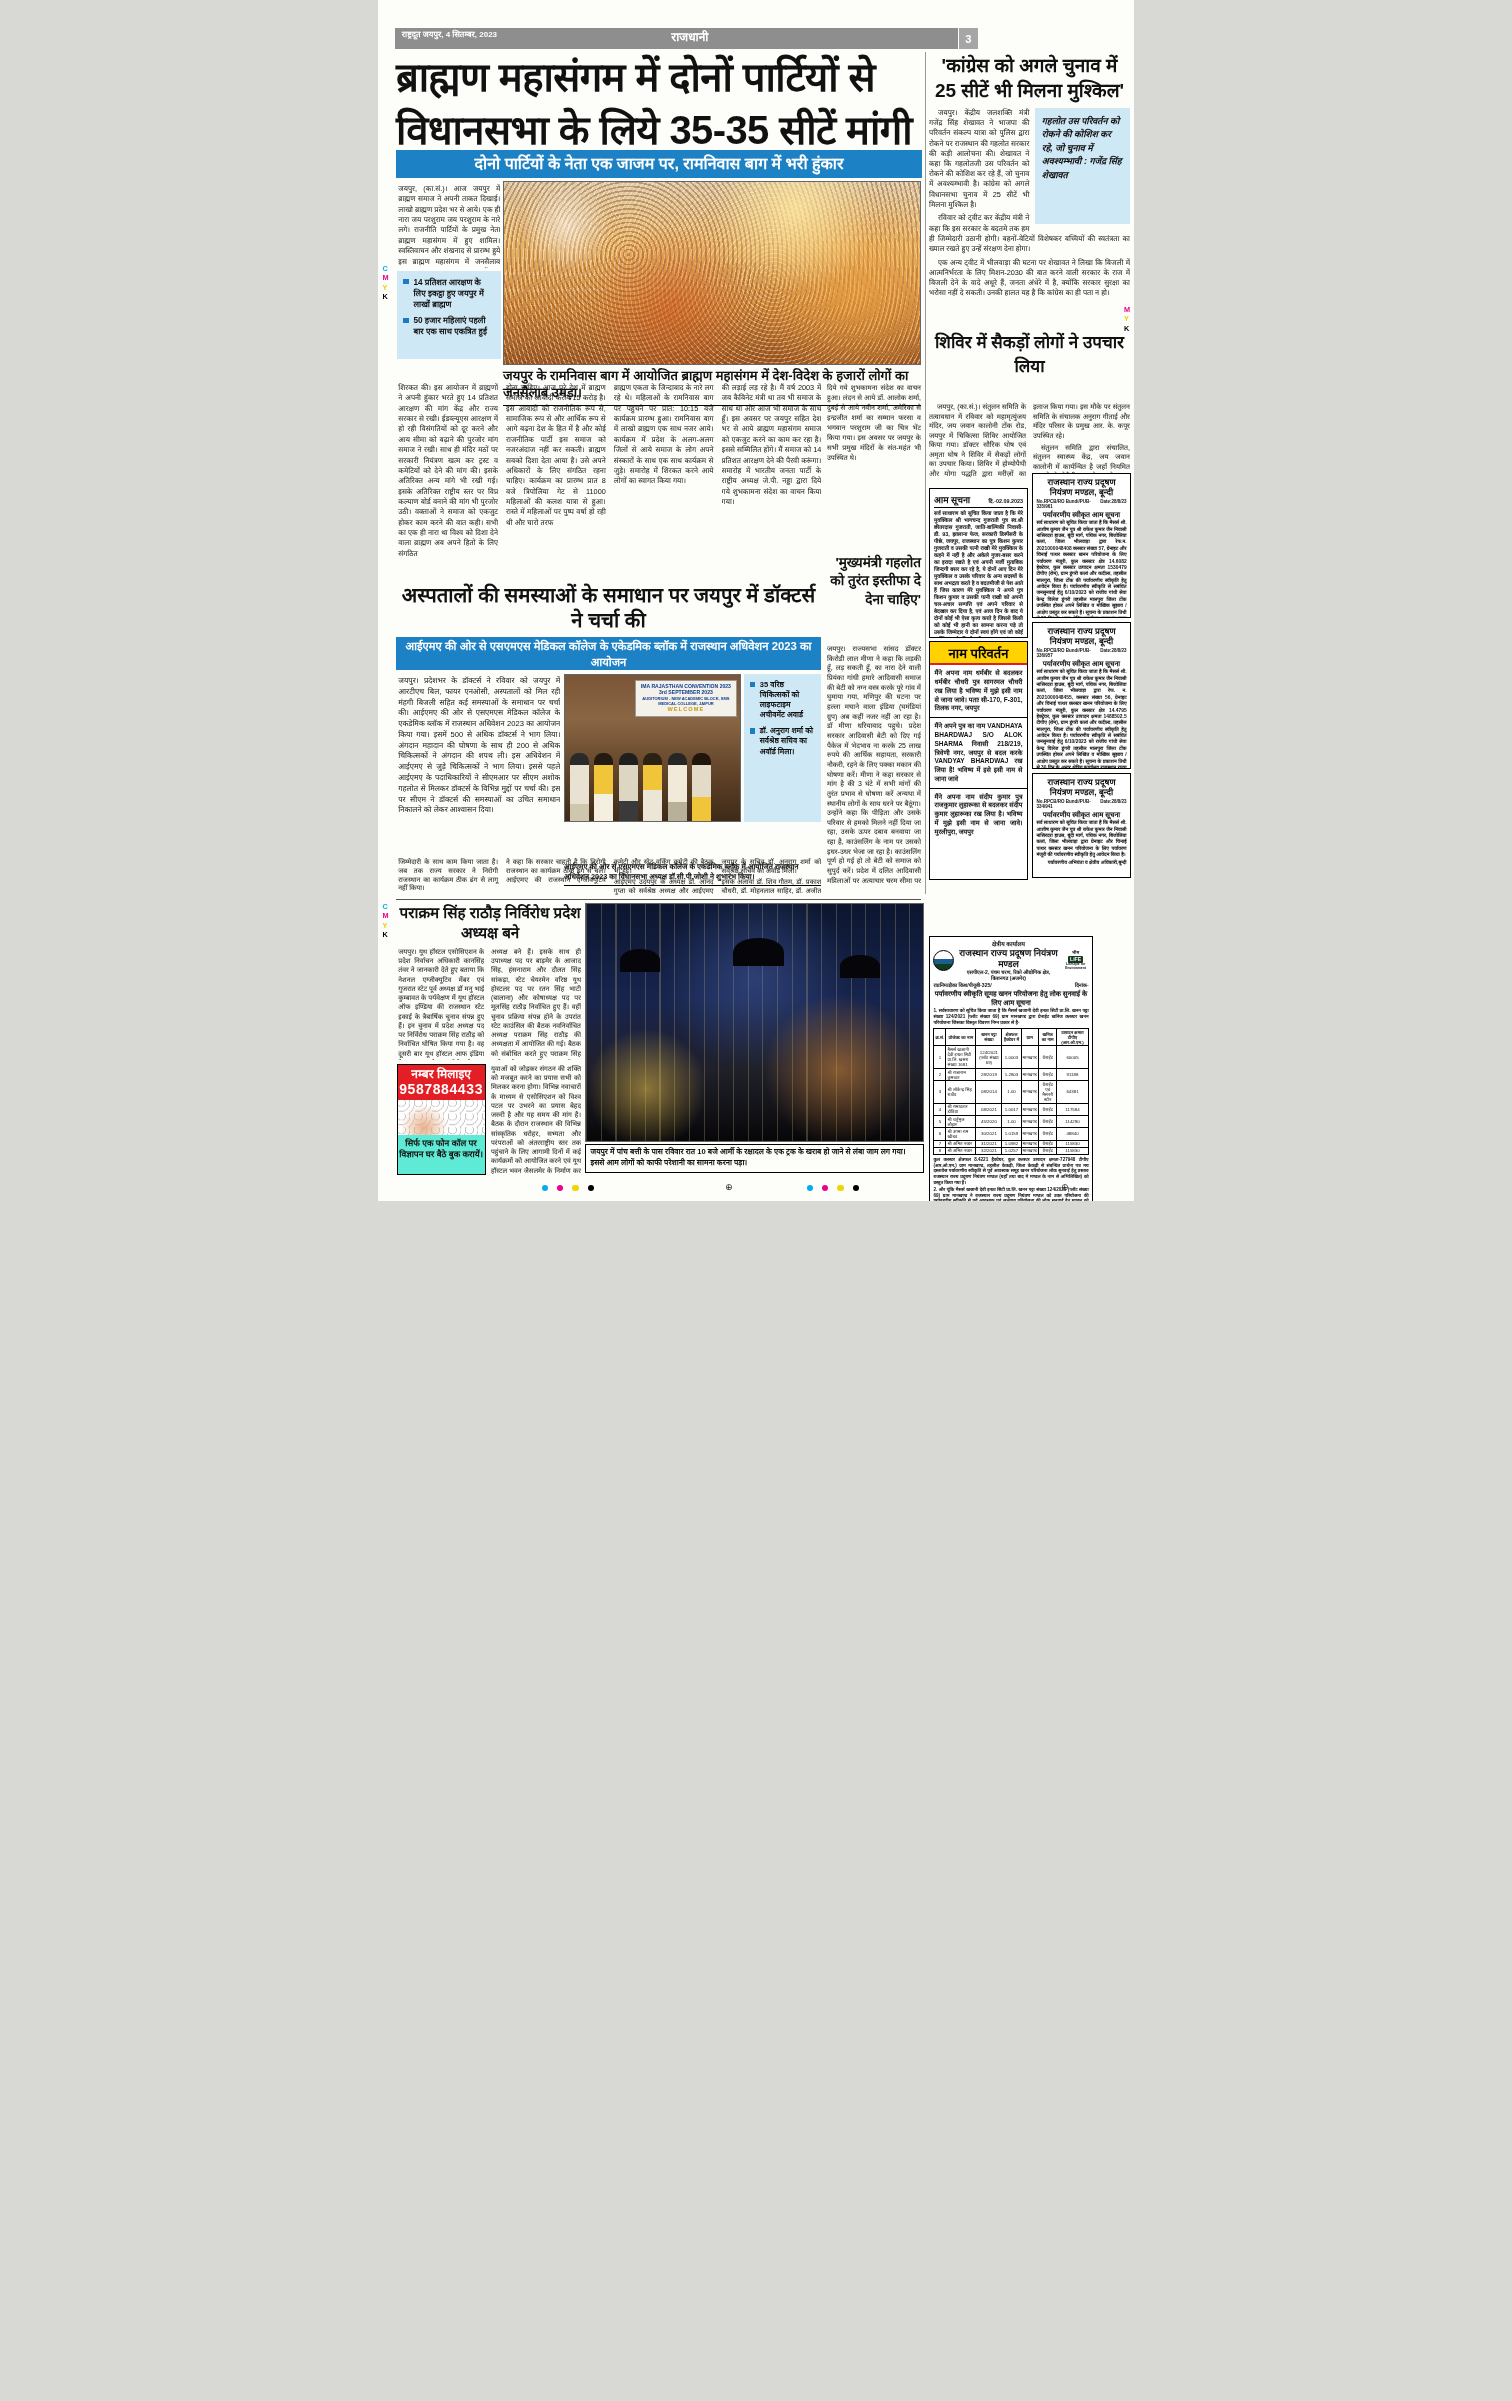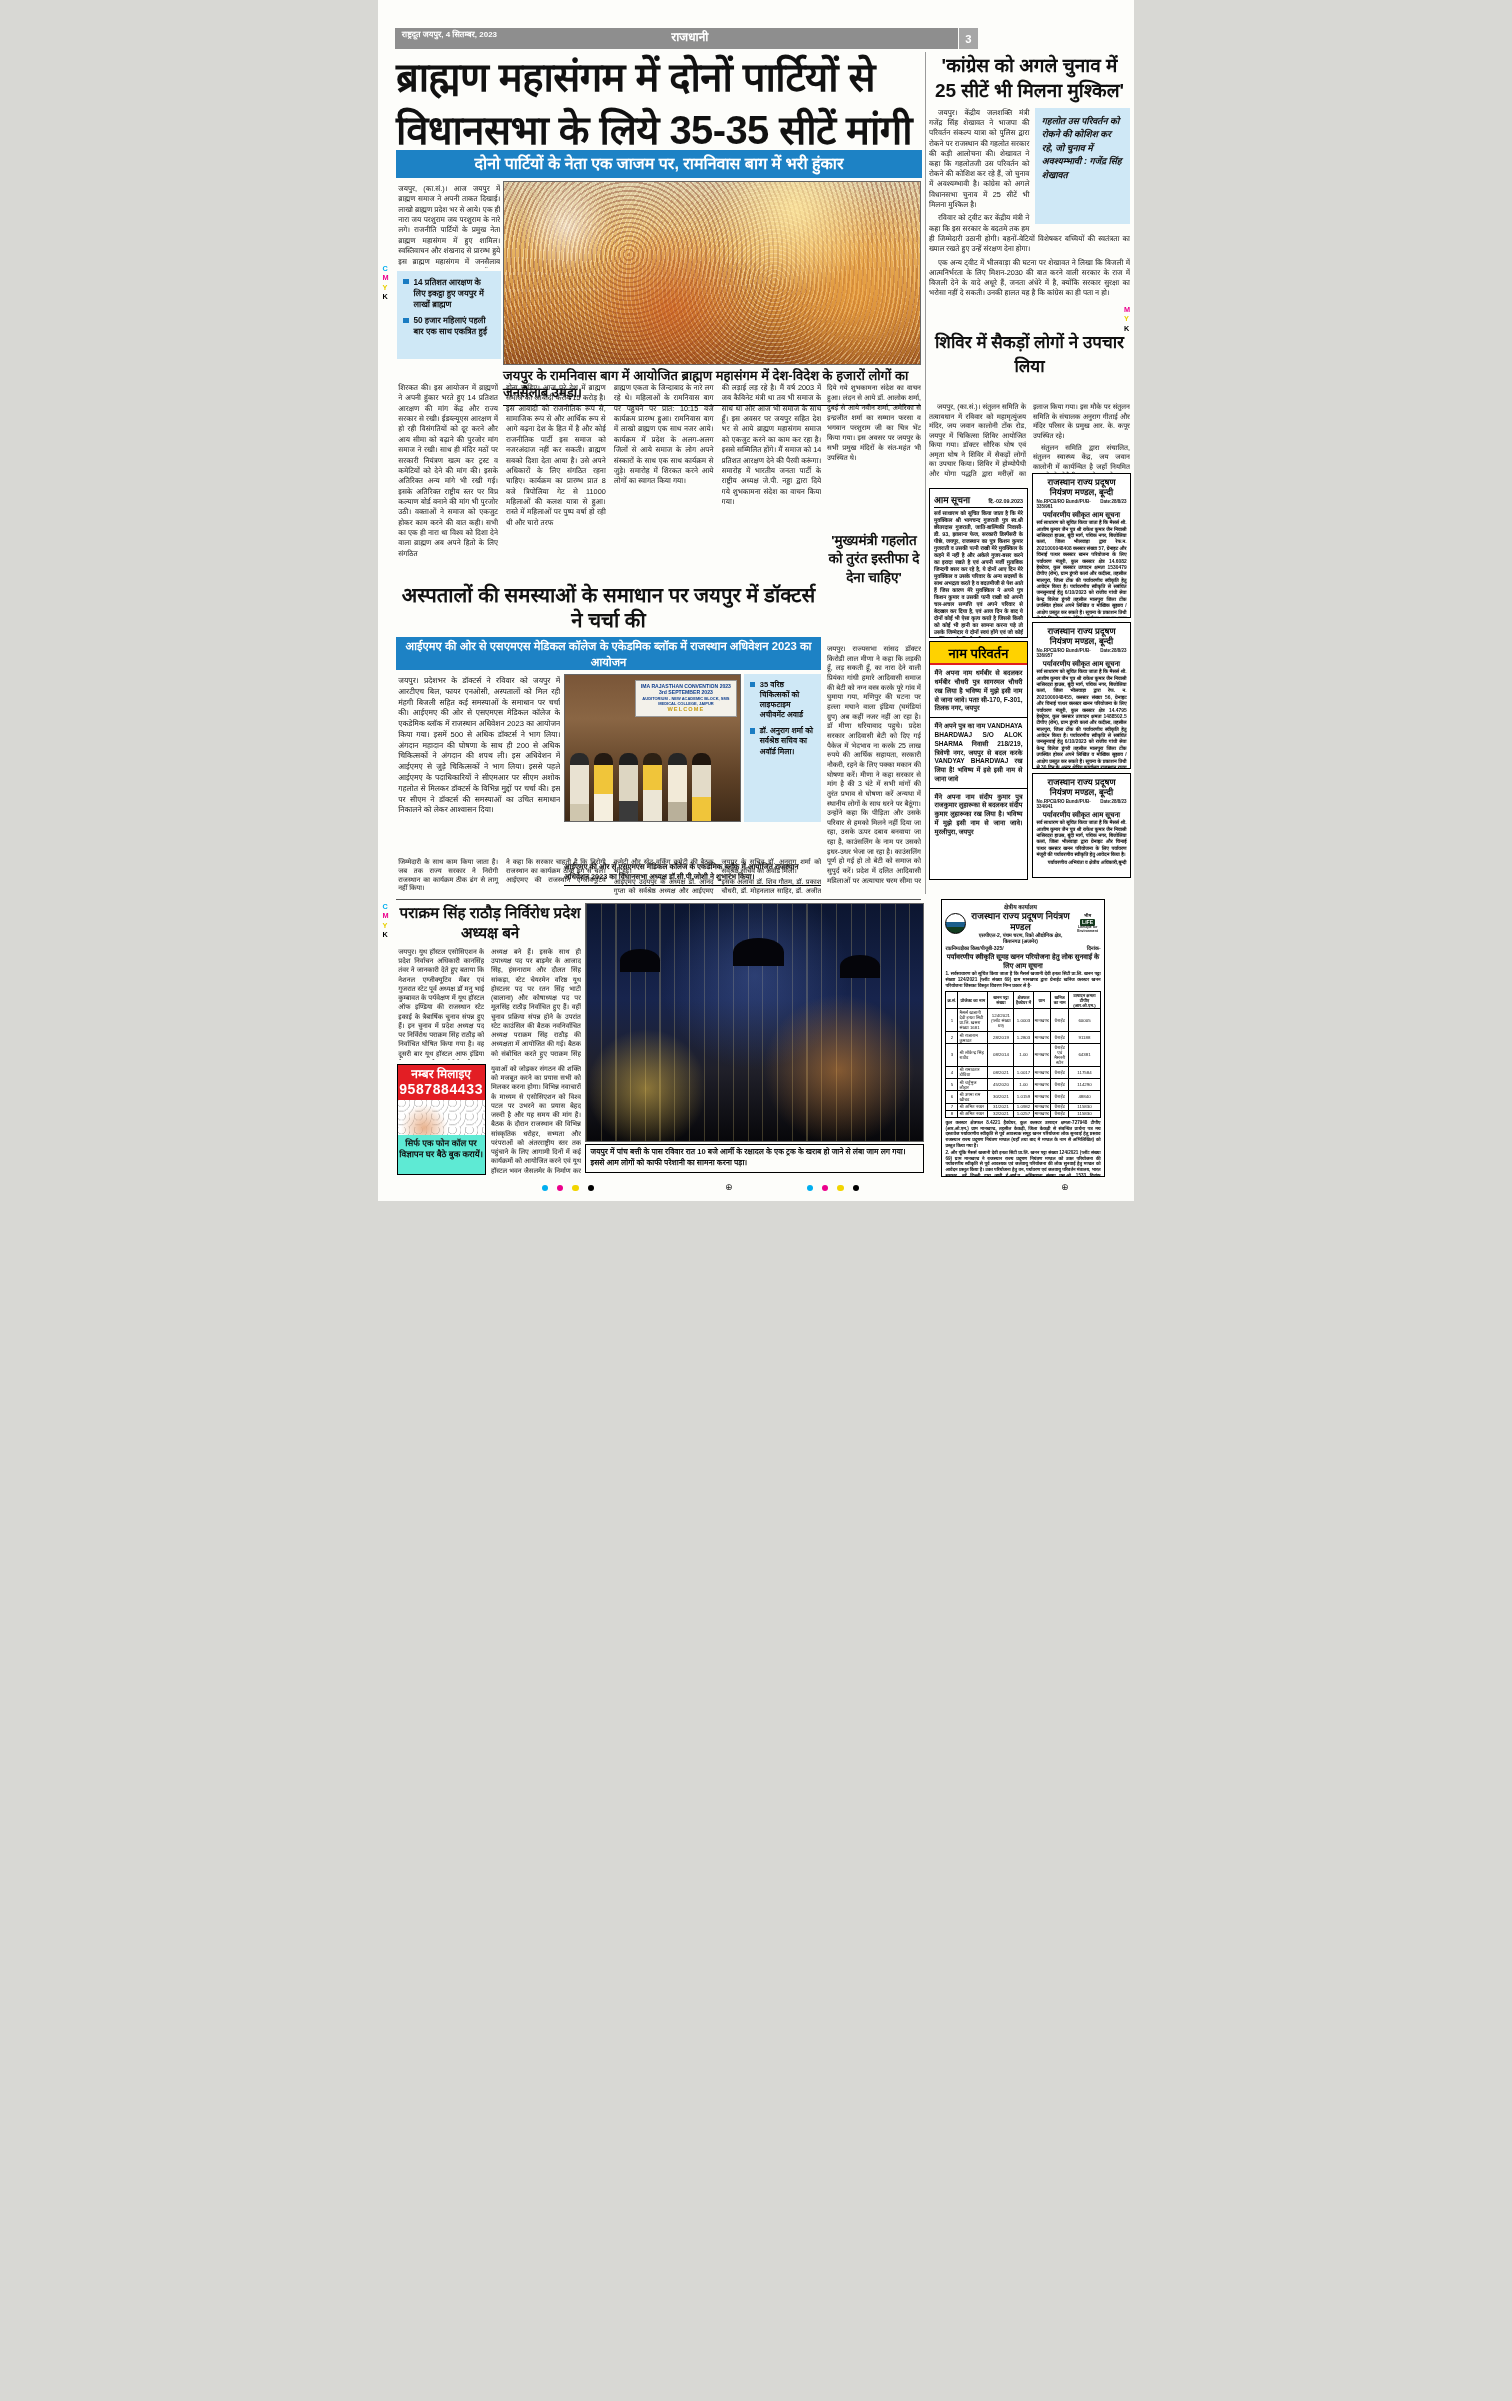--- a/index.html
+++ b/index.html
@@ -23,21 +23,21 @@
   .txt{font-size:7.3px;line-height:1.42;text-align:justify;overflow:hidden;}
   .intro-col{left:20.3px;top:184px;width:102px;height:84px;}
   .bullbox{left:18.6px;top:271px;width:104px;height:88px;background:#cfe8f6;padding:5.6px 6.8px;box-sizing:border-box;}
   .bul{display:flex;gap:4.5px;margin-bottom:5.6px;font-size:8.2px;font-weight:bold;line-height:1.35;}
   .sq{width:5.6px;height:5.6px;background:#1a7cc2;flex:0 0 auto;margin-top:2.3px;}
   .caption{font-weight:bold;}
   .cap1{left:125px;top:368px;width:418px;font-size:13px;line-height:1.3;border-bottom:1.1px solid #000;padding-bottom:2.8px;}
   .leadcols{left:20.3px;top:383px;width:423px;height:196px;display:flex;gap:8px;}
   .bcol{flex:1;font-size:7.3px;line-height:1.42;text-align:justify;overflow:hidden;}
   .col5{left:449px;top:383px;width:94px;height:176px;font-size:7px;}
-  .cm-head{left:449px;top:532px;width:94px;text-align:center;font-size:13.6px;line-height:1.35;font-weight:800;}
+  .cm-head{left:449px;top:554px;width:94px;text-align:right;font-size:13.6px;line-height:1.35;font-weight:800;}
   .cm-body{left:449px;top:644px;width:94px;height:239px;font-size:7px;line-height:1.38;}
   
   .cong-head{left:551px;top:54px;width:201px;text-align:center;font-size:19px;line-height:1.3;font-weight:800;}
   .cong-body{left:551px;top:108px;width:201px;height:208px;font-size:7.3px;line-height:1.4;text-align:justify;overflow:hidden;}
   .pullq{float:right;width:95px;height:116px;background:#cfe8f6;margin:0 0 4.5px 5.6px;padding:6.8px;box-sizing:border-box;
          font-size:9px;font-weight:bold;line-height:1.5;text-align:left;font-style:italic;}
   .pullq .sq{margin-bottom:3.4px;}
   .cong-body p{margin:0 0 3.4px 0;text-indent:9px;}
   .shivir-head{left:551px;top:326px;width:201px;text-align:center;font-size:17px;line-height:1.45;font-weight:800;padding-top:4.5px;}
   .shivir-body{left:551px;top:402px;width:201px;height:84px;font-size:7px;line-height:1.36;text-align:justify;
@@ -105,21 +105,21 @@
   .nentry + .nentry{border-top:0.6px solid #000;}
   .bundi-stack{left:654px;top:473px;width:99px;}
   .bundi{border:1.1px solid #000;box-sizing:border-box;margin-bottom:4px;padding:2.8px 3.4px;background:#fff;overflow:hidden;}
   .bundi:nth-child(1){height:145px;} .bundi:nth-child(2){height:147px;} .bundi:nth-child(3){height:105px;}
   .bundi-title{font-size:8.5px;font-weight:800;text-align:center;line-height:1.25;}
   .refrow{display:flex;justify-content:space-between;font-size:4.5px;font-weight:bold;margin:1.1px 0;}
   .bundi-sub{font-size:7px;font-weight:800;text-align:center;margin:0.6px 0 1.1px;}
   .bundi-body{font-size:4.9px;line-height:1.3;text-align:justify;font-weight:600;}
   .bundi-sign{font-size:4.9px;font-weight:800;text-align:right;}
   
-  .kish{left:551px;top:899px;width:164px;height:278px;padding:3.4px;margin-left:12px;}
+  .kish{left:551px;top:936px;width:164px;height:278px;padding:3.4px;}
   .kish-hd{display:flex;align-items:center;gap:3.4px;}
   .klogo{width:19px;height:19px;border-radius:50%;border:1.1px solid #000;background:
      linear-gradient(180deg,#fff 0 40%, #1b5e8c 40% 70%, #123c20 70% 100%);flex:0 0 auto;}
   .kcenter{flex:1;text-align:center;}
   .koffice{font-size:6px;font-weight:800;}
   .ktitle{font-size:9px;font-weight:800;line-height:1.15;}
   .kaddr{font-size:5.1px;font-weight:600;}
   .klife{width:26px;flex:0 0 auto;text-align:center;font-size:4.5px;font-weight:800;line-height:1.1;}
   .life-badge{display:inline-block;background:#163a1e;color:#fff;padding:1.1px 2.3px;font-size:5.1px;border-radius:1.1px;}
   .kish .refrow{font-size:5.1px;}

